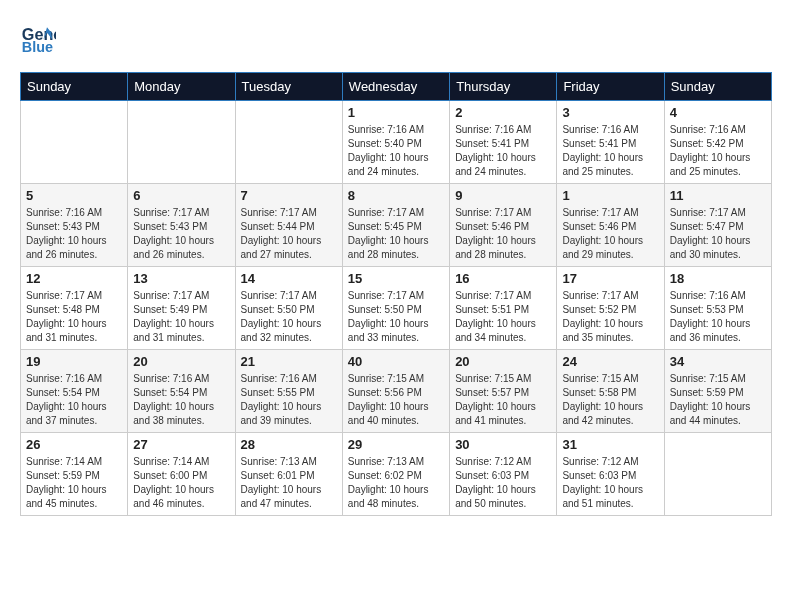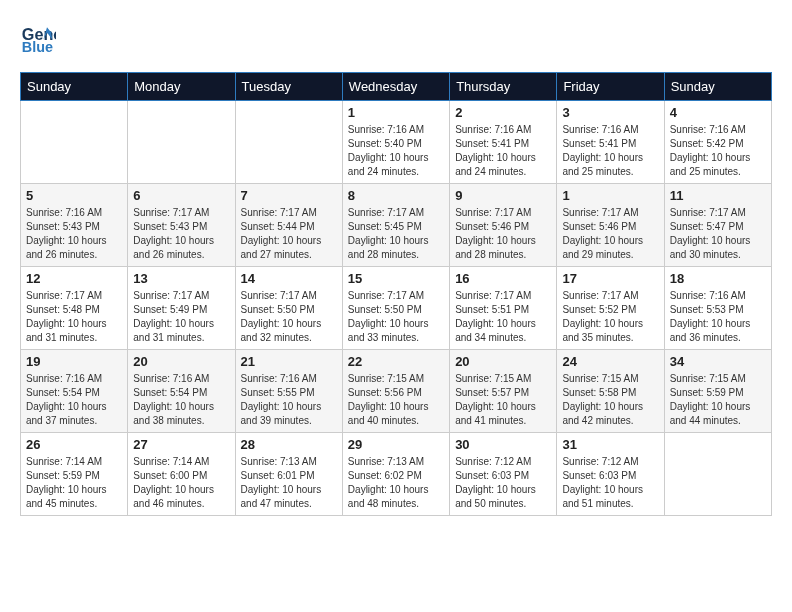--- a/index.html
+++ b/index.html
@@ -261,21 +261,21 @@
 and 38 minutes.</div>
         </td>
         <td>
           <div class="day-num">21</div>
           <div class="day-info" style="white-space: pre-line;">Sunrise: 7:16 AM
 Sunset: 5:55 PM
 Daylight: 10 hours
 and 39 minutes.</div>
         </td>
         <td>
-          <div class="day-num">22</div>
+          <div class="day-num">40</div>
           <div class="day-info" style="white-space: pre-line;">Sunrise: 7:15 AM
 Sunset: 5:56 PM
 Daylight: 10 hours
 and 40 minutes.</div>
         </td>
         <td>
           <div class="day-num">20</div>
           <div class="day-info" style="white-space: pre-line;">Sunrise: 7:15 AM
 Sunset: 5:57 PM
 Daylight: 10 hours

